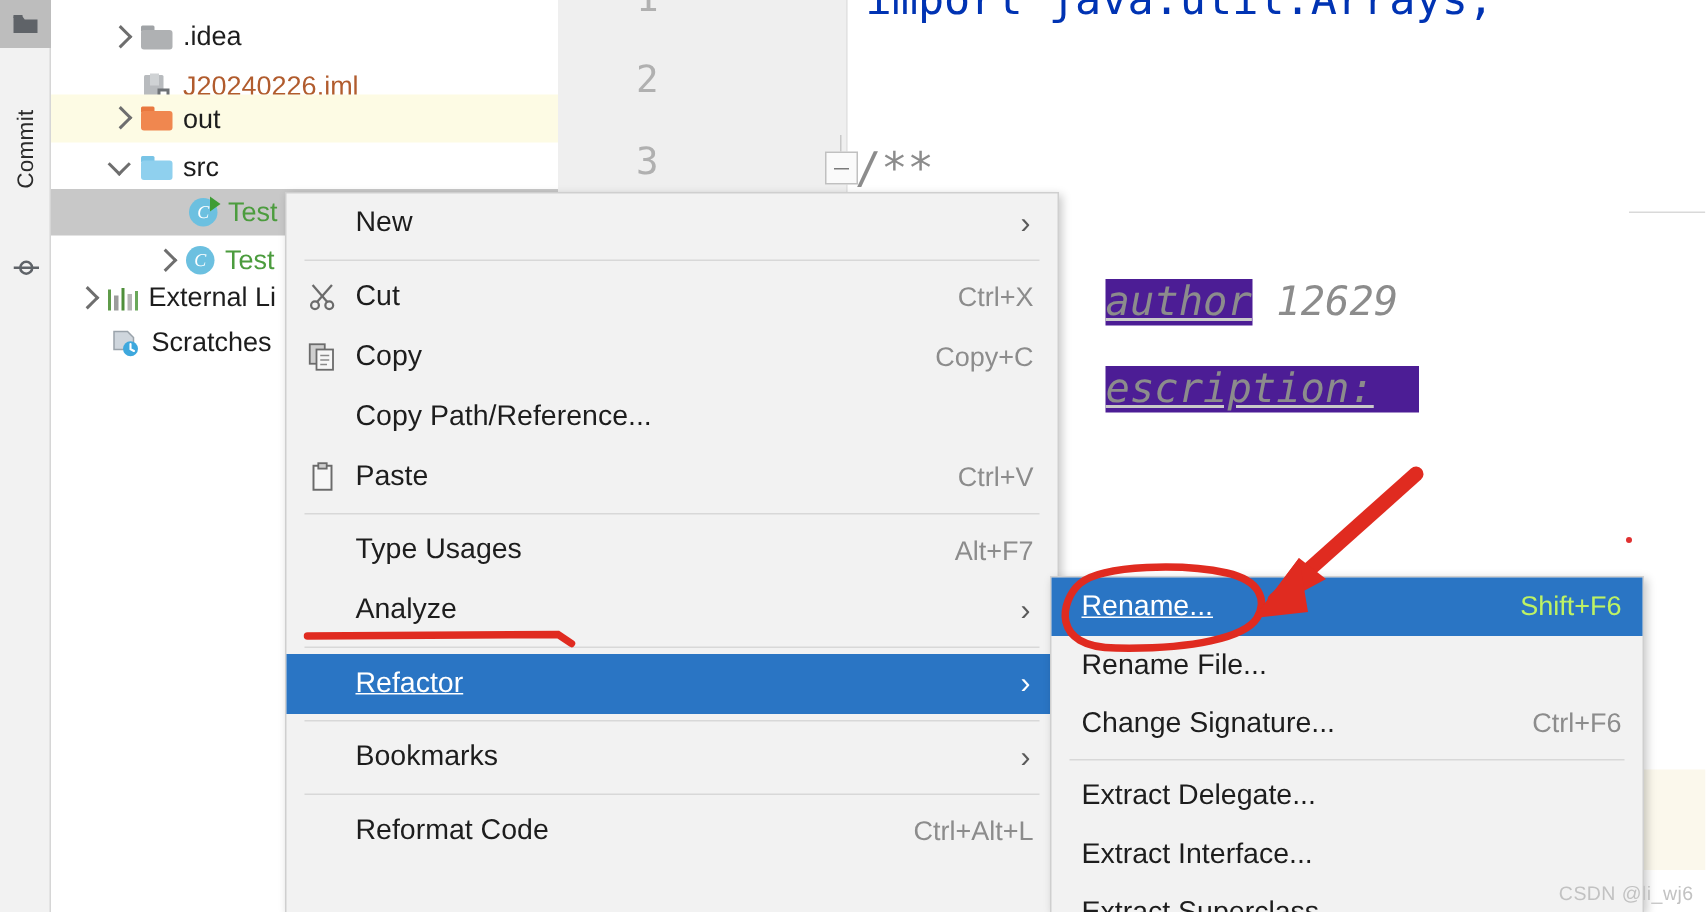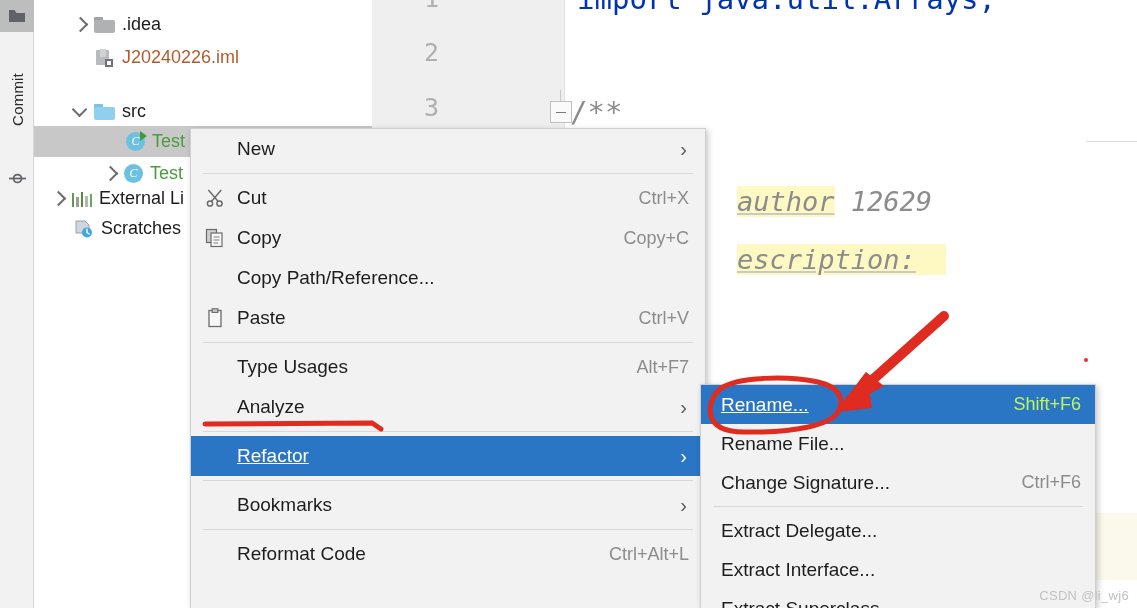--- a/index.html
+++ b/index.html
@@ -102,21 +102,21 @@
   #code-import{left:205px;top:-18px;font-size:29px;color:#0033b3;}
   #code-doc-open{left:198px;top:95px;font-size:29px;color:#8c8c8c;}
   #fold-box{
     position:absolute;left:178px;top:101px;width:20px;height:20px;
     border:1px solid #c0c0c0;background:#fafafa;
     display:flex;align-items:center;justify-content:center;
   }
   #fold-box i{display:block;width:10px;height:1px;background:#7a7a7a;}
   #fold-line{position:absolute;left:188px;top:90px;width:1px;height:12px;background:#c8c8c8;}
 
-  .doc-hl{background:#fef9c3;}
+  .doc-hl{background:#4c1d95;}
   .doc-tag{
     position:absolute;white-space:pre;
     font-family:"DejaVu Sans Mono", monospace;font-size:27px;
     color:#8c8c8c;font-style:italic;
   }
   #doc-author{left:300px;top:155px;}
   #doc-desc{left:300px;top:213px;}
 
   #cream-block{
     position:absolute;left:1086px;top:513px;width:51px;height:67px;background:#fbf8ec;
@@ -204,20 +204,33 @@
       <span class="iml">
         <i class="p" style="left:0;top:1px;width:13px;height:15px;background:#b8bbbe;border-radius:1px"></i>
         <i class="p" style="left:4px;top:0px;width:6px;height:8px;background:#cfd2d4"></i>
         <i class="p" style="left:9px;top:10px;width:8px;height:8px;background:#6e7276"></i>
         <i class="p" style="left:11px;top:12px;width:4px;height:4px;background:#ffffff"></i>
       </span>
     </span>
     <span class="tree-label" style="color:#b15c2e">J20240226.iml</span>
   </div>
 
+  <div class="tree-row row-hl" style="top:63px;height:32px">
+    <span style="width:40px"></span>
+    <span class="twisty">
+        <i class="chev chev-r"></i>
+      </span>
+    <span class="ticon">
+      <span class="folder">
+          <span class="tab" style="background:#e9783f"></span>
+          <span class="body" style="background:#f0874f"></span>
+        </span>
+    </span>
+    <span class="tree-label">out</span>
+  </div>
 
   <div class="tree-row" style="top:95px">
     <span style="width:40px"></span>
     <span class="twisty">
         <i class="chev chev-d"></i>
       </span>
     <span class="ticon">
       <span class="folder">
           <span class="tab" style="background:#79c4e6"></span>
           <span class="body" style="background:#8fd0ee"></span>

